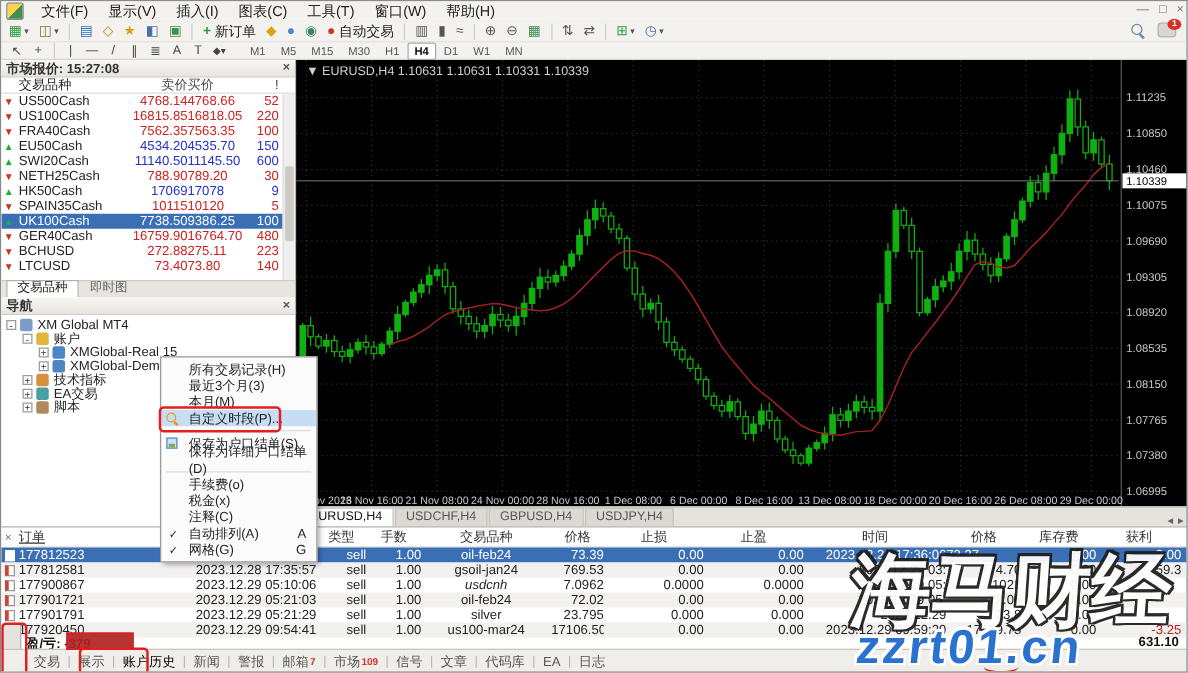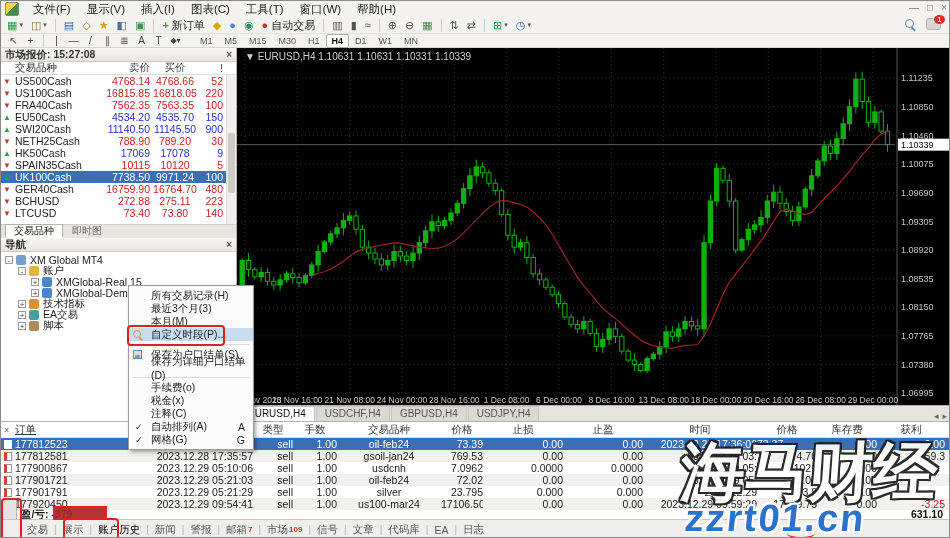--- a/index.html
+++ b/index.html
@@ -32,21 +32,21 @@
   
   .left-panel{position:absolute;left:0;top:47px;width:236px;height:373px;background:#fff;border-right:1px solid #b5b2ad;box-sizing:border-box;}
   .panel-title{height:13px;background:linear-gradient(#f8f6f3,#e8e5e0);border-bottom:1px solid #cfccc7;display:flex;align-items:center;padding:0 4px;font-weight:bold;color:#333;font-size:10.5px;}
   .panel-title .close-x{margin-left:auto;color:#555;font-size:10px;cursor:default;}
   .mw-header{display:flex;height:12px;align-items:center;border-bottom:1px solid #e0ddd8;color:#444;font-size:10.5px;}
   .mw-rows{position:relative;height:149px;overflow:hidden;}
   .mw-row{display:flex;height:12px;align-items:center;font-size:10.5px;}
   .mw-row .arr{width:12px;text-align:center;font-size:8px;}
   .c-sym{width:88px;text-align:left;padding-left:2px;color:#222;}
   .c-bid{width:47px;text-align:right;}
-  .c-ask{width:50px;text-align:center;}
+  .c-ask{width:50px;text-align:left;}
   .c-spr{width:23px;text-align:right;}
   .mw-row.up .c-bid,.mw-row.up .c-ask,.mw-row.up .c-spr{color:#2431c8;}
   .mw-row.down .c-bid,.mw-row.down .c-ask,.mw-row.down .c-spr{color:#cc2222;}
   .mw-row.sel{background:#3b6fb5;}
   .mw-row.sel .c-sym,.mw-row.sel .c-bid,.mw-row.sel .c-ask,.mw-row.sel .c-spr{color:#fff;}
   .mw-scroll{position:absolute;right:0;top:0;width:9px;height:149px;background:#f0efed;border-left:1px solid #ddd;}
   .mw-thumb{position:absolute;left:1px;top:58px;width:7px;height:60px;background:#cdcac5;border-radius:2px;}
   .panel-tabs{height:13px;background:#e8e5e0;border-top:1px solid #cfccc7;display:flex;align-items:flex-end;padding-left:4px;}
   .ptab{padding:0 8px;height:12px;line-height:12px;font-size:10px;color:#666;border:1px solid transparent;cursor:default;}
   .ptab.active{background:#fff;border:1px solid #b5b2ad;border-bottom-color:#fff;color:#111;}
@@ -280,21 +280,21 @@
           <span class="c-sym">EU50Cash</span>
           <span class="c-bid">4534.20</span>
           <span class="c-ask">4535.70</span>
           <span class="c-spr">150</span>
         </div>
         <div class="mw-row up">
           <span class="arr" style="color: rgb(31, 174, 58);">▲</span>
           <span class="c-sym">SWI20Cash</span>
           <span class="c-bid">11140.50</span>
           <span class="c-ask">11145.50</span>
-          <span class="c-spr">900</span>
+          <span class="c-spr">600</span>
         </div>
         <div class="mw-row down">
           <span class="arr" style="color: rgb(204, 51, 34);">▼</span>
           <span class="c-sym">NETH25Cash</span>
           <span class="c-bid">788.90</span>
           <span class="c-ask">789.20</span>
           <span class="c-spr">30</span>
         </div>
         <div class="mw-row up">
           <span class="arr" style="color: rgb(31, 174, 58);">▲</span>
@@ -307,21 +307,21 @@
           <span class="arr" style="color: rgb(204, 51, 34);">▼</span>
           <span class="c-sym">SPAIN35Cash</span>
           <span class="c-bid">10115</span>
           <span class="c-ask">10120</span>
           <span class="c-spr">5</span>
         </div>
         <div class="mw-row up sel">
           <span class="arr" style="color: rgb(31, 174, 58);">▲</span>
           <span class="c-sym">UK100Cash</span>
           <span class="c-bid">7738.50</span>
-          <span class="c-ask">9971.24</span>
+          <span class="c-ask">9386.25</span>
           <span class="c-spr">100</span>
         </div>
         <div class="mw-row down">
           <span class="arr" style="color: rgb(204, 51, 34);">▼</span>
           <span class="c-sym">GER40Cash</span>
           <span class="c-bid">16759.90</span>
           <span class="c-ask">16764.70</span>
           <span class="c-spr">480</span>
         </div>
         <div class="mw-row down">
@@ -712,21 +712,21 @@
           <span class="tc" style="width: 60px; text-align: right;">774.70</span>
           <span class="tc" style="width: 60px; text-align: right;">0.00</span>
           <span class="tc" style="width: 68px; text-align: right;">59.3</span>
         </div>
         <div class="t-row">
           <span class="ico"></span>
           <span class="tc" style="width: 90px; text-align: left;">177900867</span>
           <span class="tc" style="width: 148px; text-align: right;">2023.12.29 05:10:06</span>
           <span class="tc" style="width: 40px; text-align: right;">sell</span>
           <span class="tc" style="width: 44px; text-align: right;">1.00</span>
-          <span class="tc" style="width: 104px; text-align: center;">usdcnh</span>
+          <span class="tc" style="width: 104px; text-align: center; font-style: italic;">usdcnh</span>
           <span class="tc" style="width: 42px; text-align: right;">7.0962</span>
           <span class="tc" style="width: 80px; text-align: right;">0.0000</span>
           <span class="tc" style="width: 80px; text-align: right;">0.0000</span>
           <span class="tc" style="width: 114px; text-align: right;">2023.12.29 05:</span>
           <span class="tc" style="width: 60px; text-align: right;">7.1021</span>
           <span class="tc" style="width: 60px; text-align: right;">0.00</span>
           <span class="tc" style="width: 68px; text-align: right;"></span>
         </div>
         <div class="t-row alt">
           <span class="ico"></span>

